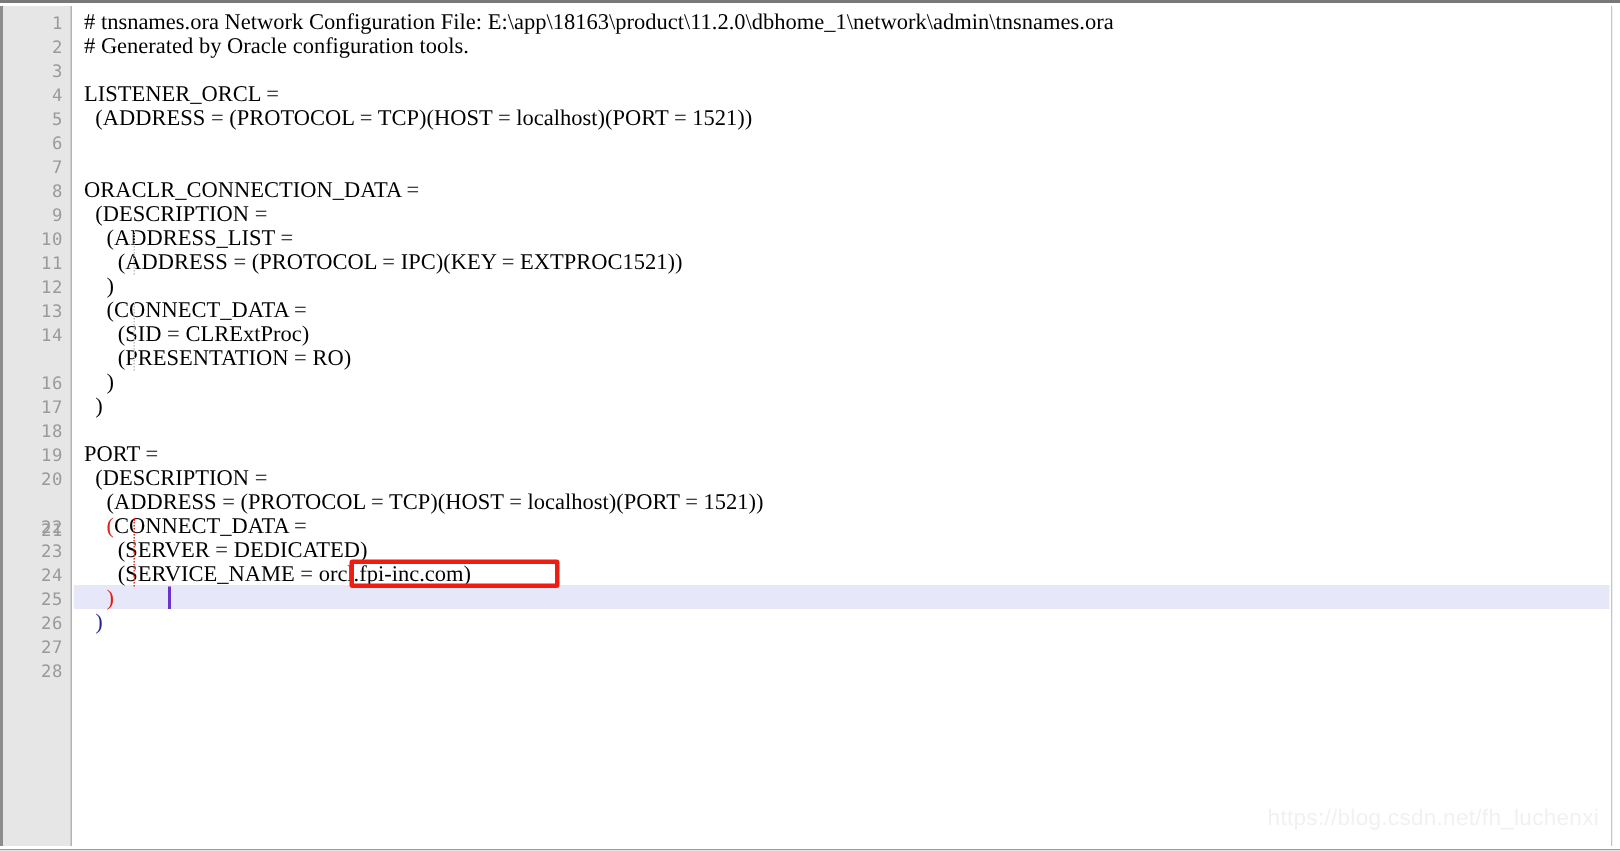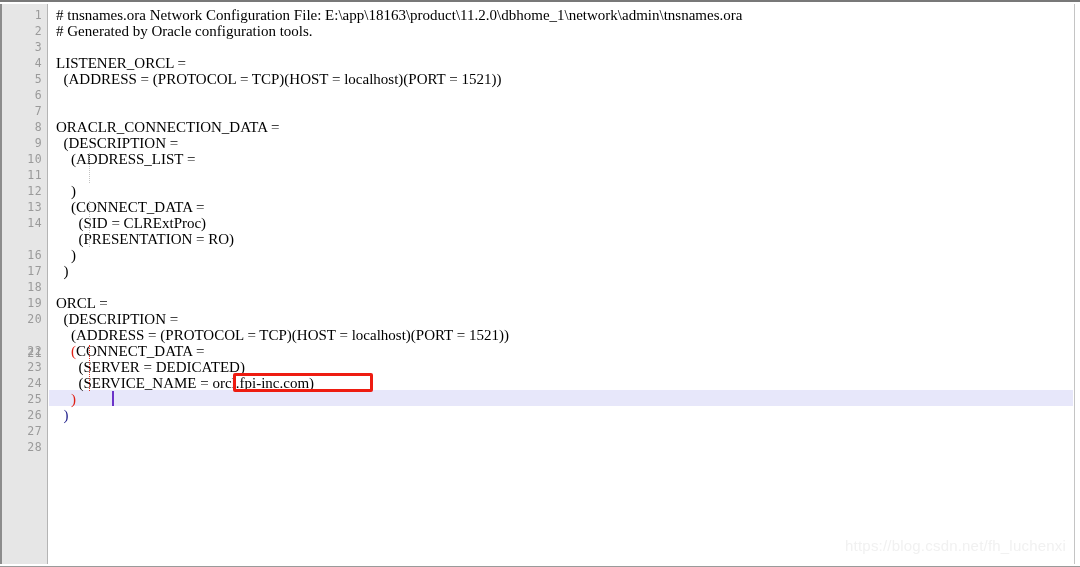--- a/index.html
+++ b/index.html
@@ -175,28 +175,29 @@
   <div class="code-line" style="top: 3px;"># tnsnames.ora Network Configuration File: E:\app\18163\product\11.2.0\dbhome_1\network\admin\tnsnames.ora</div>
       <div class="code-line" style="top: 19px;"># Generated by Oracle configuration tools.</div>
       <div class="code-line" style="top: 35px;"></div>
       <div class="code-line" style="top: 51px;">LISTENER_ORCL =</div>
       <div class="code-line" style="top: 67px;">  (ADDRESS = (PROTOCOL = TCP)(HOST = localhost)(PORT = 1521))</div>
       <div class="code-line" style="top: 83px;"></div>
       <div class="code-line" style="top: 99px;"></div>
       <div class="code-line" style="top: 115px;">ORACLR_CONNECTION_DATA =</div>
       <div class="code-line" style="top: 131px;">  (DESCRIPTION =</div>
       <div class="code-line" style="top: 147px;">    (ADDRESS_LIST =</div>
+      <div class="code-line" style="top: 163px;">      (ADDRESS = (PROTOCOL = IPC)(KEY = EXTPROC1521))</div>
       <div class="code-line" style="top: 179px;">    )</div>
       <div class="code-line" style="top: 195px;">    (CONNECT_DATA =</div>
       <div class="code-line" style="top: 211px;">      (SID = CLRExtProc)</div>
       <div class="code-line" style="top: 227px;">      (PRESENTATION = RO)</div>
       <div class="code-line" style="top: 243px;">    )</div>
       <div class="code-line" style="top: 259px;">  )</div>
       <div class="code-line" style="top: 275px;"></div>
-      <div class="code-line" style="top: 291px;">ORCL =</div>
+      <div class="code-line" style="top: 291px;">PORT =</div>
       <div class="code-line" style="top: 307px;">  (DESCRIPTION =</div>
       <div class="code-line" style="top: 323px;">    (ADDRESS = (PROTOCOL = TCP)(HOST = localhost)(PORT = 1521))</div>
       <div class="code-line" style="top: 339px;">    <span class="brk">(</span>CONNECT_DATA =</div>
       <div class="code-line" style="top: 355px;">      (SERVER = DEDICATED)</div>
       <div class="code-line" style="top: 371px;">      (SERVICE_NAME = orcl.fpi-inc.com)</div>
       <div class="code-line" style="top: 387px;">    <span class="brk">)</span></div>
       <div class="code-line" style="top: 403px;">  <span class="brk-blue">)</span></div>
       <div class="code-line" style="top: 419px;"></div>
       <div class="code-line" style="top: 435px;"></div>
       <div class="indent-guide" style="left: 39.88px; top: 149px; height: 30px;"></div>

